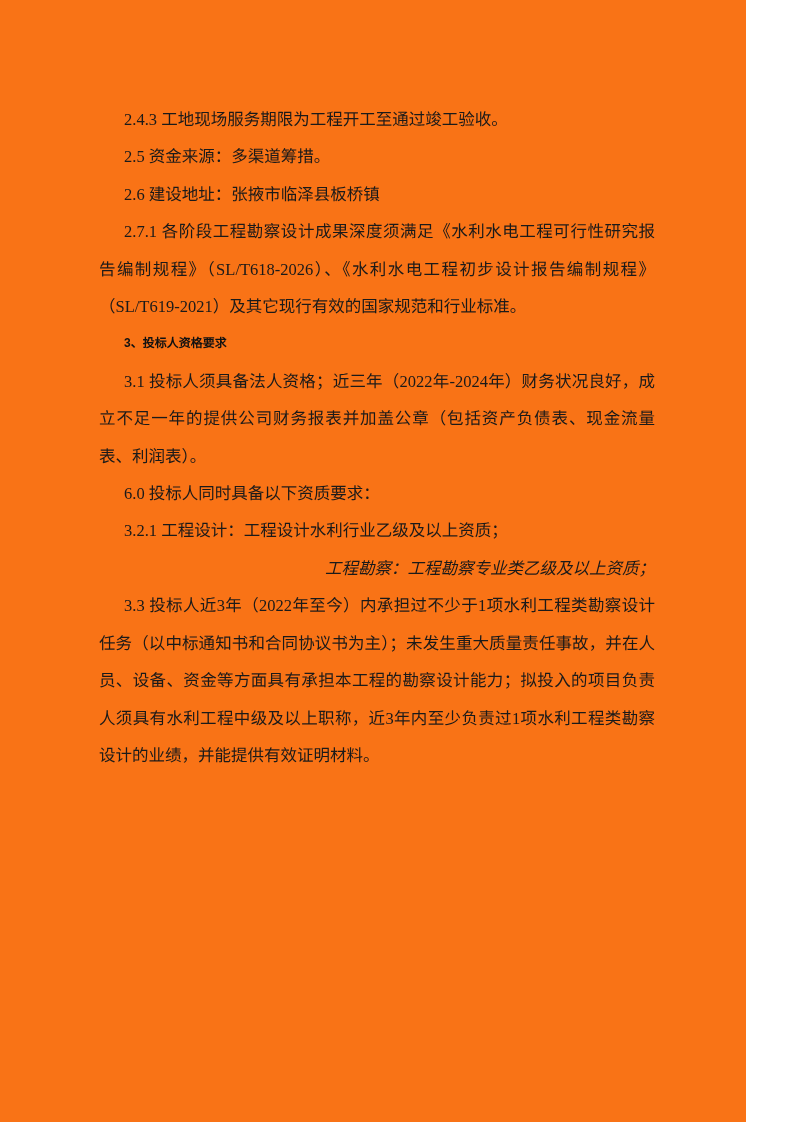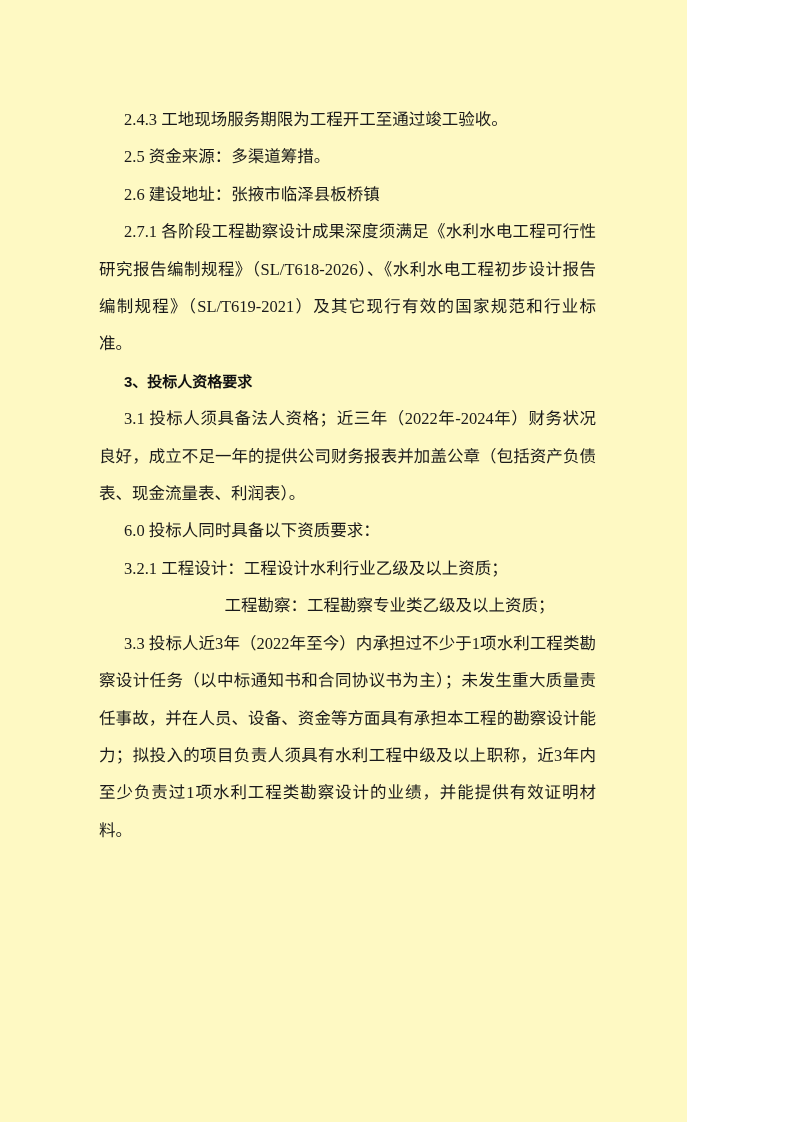--- a/index.html
+++ b/index.html
@@ -2,23 +2,23 @@
 <html lang="zh-CN"><head>
 <meta charset="utf-8">
 <style>
   html, body {
     margin: 0;
     padding: 0;
     background: #ffffff;
   }
   .page {
     position: relative;
-    width: 687px;
+    width: 746px;
     height: 1122px;
-    background: #fef9c3;
+    background: #f97316;
     box-sizing: border-box;
     padding: 101px 91px 0 99px;
     overflow: hidden;
     font-family: "Liberation Serif", "DejaVu Serif", serif;
     font-size: 16.5px;
     line-height: 37.4px;
     color: #1a1a1a;
   }
   .para {
     margin: 0;
@@ -26,28 +26,29 @@
     text-indent: 25px;
     word-break: normal;
     overflow-wrap: normal;
   }
   .para-heading {
     margin: 0;
     text-align: left;
     text-indent: 25px;
     font-family: "Liberation Sans", "DejaVu Sans", sans-serif;
     font-weight: 700;
-    font-size: 15px;
+    font-size: 12px;
     color: #111111;
   }
   .para-hanging {
     margin: 0;
-    text-align: center;
+    text-align: right;
     text-indent: 0;
     padding-left: 84px;
+    font-style: italic;
   }
 </style>
 </head>
 <body>
 
 <div class="page">
   <p class="para">2.4.3 工地现场服务期限为工程开工至通过竣工验收。</p>
   <p class="para">2.5 资金来源：多渠道筹措。</p>
   <p class="para">2.6 建设地址：张掖市临泽县板桥镇</p>
   <p class="para">2.7.1 各阶段工程勘察设计成果深度须满足《水利水电工程可行性研究报告编制规程》（SL/T618-2026）、《水利水电工程初步设计报告编制规程》（SL/T619-2021）及其它现行有效的国家规范和行业标准。</p>

